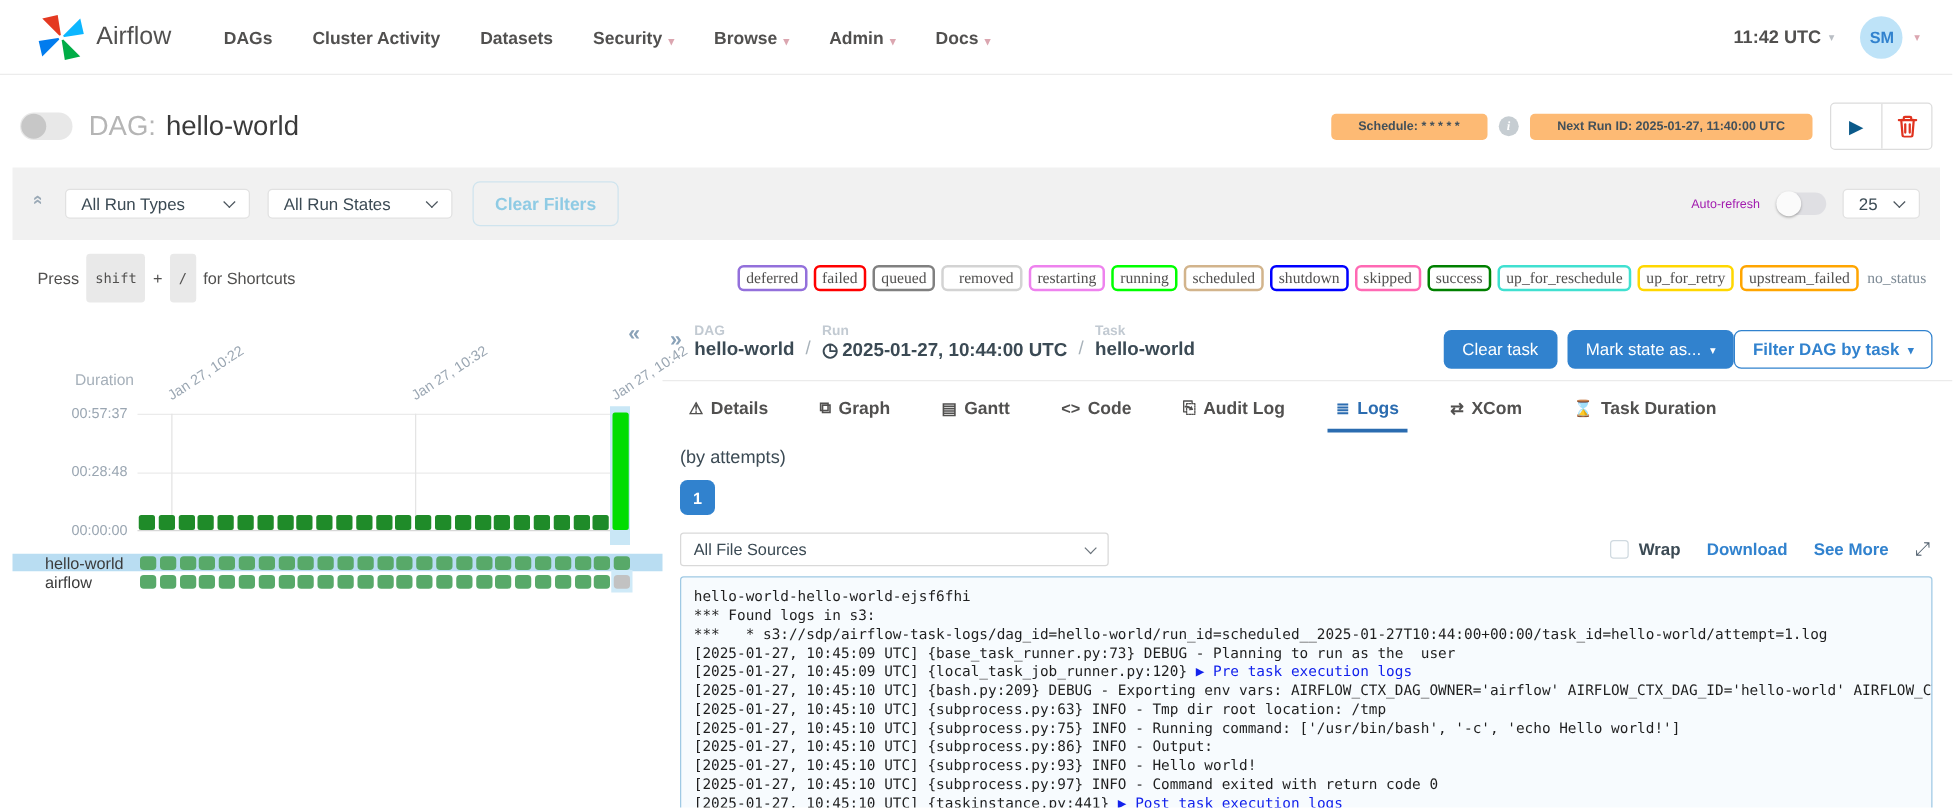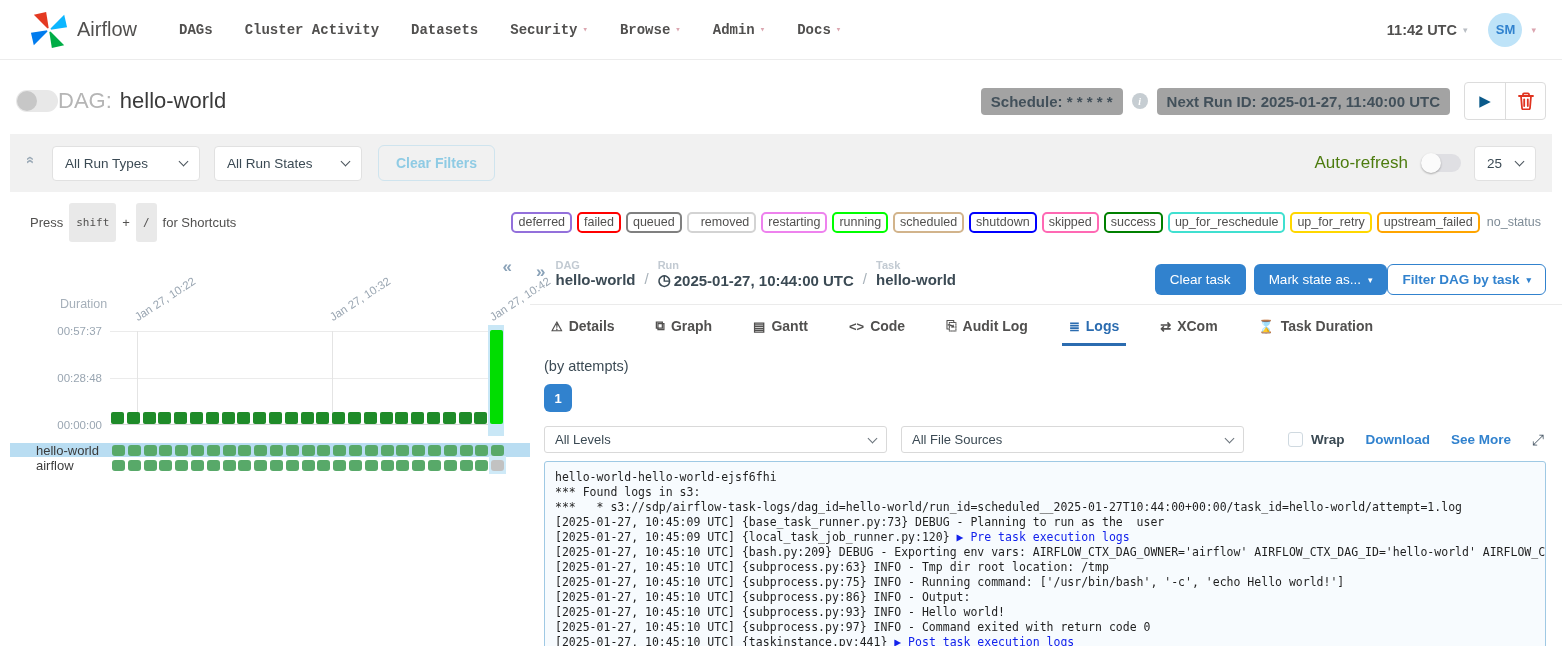--- a/index.html
+++ b/index.html
@@ -6,62 +6,62 @@
   body {
     width: 1562px; height: 646px; overflow: hidden; position: relative;
     background: #fff; color: #51504f;
     font-family: "Liberation Sans", sans-serif;
   }
   
   .navbar { height: 60px; display: flex; align-items: center; padding: 0 26px 0 30px; border-bottom: 1px solid #ececec; }
   .brand { display: flex; align-items: center; gap: 9px; margin-right: 42px; cursor: pointer; }
   .brand-name { font-size: 20px; color: #51504f; }
   .nav-items { display: flex; gap: 32px; align-items: center; }
-  .nav-item { font-weight: bold; font-size: 14px; color: #51504f; cursor: pointer; display: flex; align-items: center; gap: 5px; font-family: Liberation Mono, monospace; }
+  .nav-item { font-weight: bold; font-size: 14px; color: #51504f; cursor: pointer; display: flex; align-items: flex-end; gap: 5px; }
   .nav-caret { color: #dba6b0; font-size: 9px; }
   .nav-right { margin-left: auto; display: flex; align-items: center; gap: 9px; }
   .clockdd { display: flex; align-items: center; gap: 6px; cursor: pointer; }
   .clock-text { font-weight: bold; font-size: 14.5px; color: #51504f; }
   .caret-gray { color: #b9bec4; font-size: 9px; }
   .caret-pink { color: #dba6b0; font-size: 9px; }
   .avatar { width: 34px; height: 34px; border-radius: 50%; background: #bee3f8; color: #3182ce; font-weight: bold; font-size: 13px; display: flex; align-items: center; justify-content: center; margin-left: 12px; }
   
   .dag-row { display: flex; align-items: center; padding: 22px 16px 14px 16px; }
   .toggle-lg { width: 42px; height: 22px; border-radius: 11px; background: #e8e8e8; position: relative; flex: none; }
   .toggle-lg .knob { position: absolute; left: 1px; top: 1px; width: 20px; height: 20px; border-radius: 50%; background: #c7c7c7; }
-  .dag-label { font-size: 22px; color: #b5b5b5; }
+  .dag-label { font-size: 22px; color: #b5b5b5; margin-left: 13px; }
   .dag-title { font-size: 22px; color: #3a3a3a; margin-left: 8px; }
   .dag-right { margin-left: auto; display: flex; align-items: center; gap: 9px; }
-  .pill { background: #a3a3a3; border-radius: 4px; padding: 5px 10px; font-weight: bold; font-size: 15px; color: #42505a; white-space: nowrap; }
+  .pill { background: #fdba74; border-radius: 4px; padding: 5px 22px; font-weight: bold; font-size: 10px; color: #42505a; white-space: nowrap; }
   .info-dot { width: 16px; height: 16px; border-radius: 50%; background: #c6cdd2; color: #fff; font-size: 10px; font-weight: bold; font-style: italic; display: flex; align-items: center; justify-content: center; font-family: "Liberation Serif", serif; }
   .icon-btn-group { display: flex; border: 1px solid #dcdcdc; border-radius: 4px; overflow: hidden; background: #fff; margin-left: 5px; }
   .icon-btn { width: 40px; height: 36px; display: flex; align-items: center; justify-content: center; cursor: pointer; }
   .icon-btn + .icon-btn { border-left: 1px solid #dcdcdc; }
   .play-glyph { color: #0b5a8a; font-size: 15px; }
   
   .filter-bar { margin: 0 10px; background: #f1f1f1; height: 58px; display: flex; align-items: center; padding: 0 16px 0 14px; gap: 14px; }
   .collapse-up { color: #9aa9b6; font-size: 14px; font-weight: bold; transform: rotate(90deg); cursor: pointer; width: 14px; }
   .datetime { background: #fff; border: 1px solid #e1e1e1; border-radius: 4px; height: 34px; display: flex; align-items: center; padding: 0 12px; gap: 8px; font-size: 13.5px; color: #3b4a54; }
   .cal-glyph { color: #5a646c; font-size: 13px; }
-  .fselect { background: #fff; border: 1px solid #e1e1e1; border-radius: 4px; height: 35px; display: flex; align-items: center; justify-content: space-between; padding: 0 12px; font-size: 13.5px; color: #3b4a54; cursor: pointer; }
+  .fselect { background: #fff; border: 1px solid #e1e1e1; border-radius: 4px; height: 24px; display: flex; align-items: center; justify-content: space-between; padding: 0 12px; font-size: 13.5px; color: #3b4a54; cursor: pointer; }
   .chev { width: 7px; height: 7px; border-right: 1.8px solid #4a545c; border-bottom: 1.8px solid #4a545c; transform: rotate(45deg); margin-top: -3px; flex: none; margin-left: 12px; }
   .run-types { width: 148px; }
   .run-states { width: 148px; }
   .clear-filters { border: 1.5px solid #cfe4ee; color: #8fcbe4; font-weight: bold; font-size: 14px; border-radius: 6px; height: 36px; padding: 0 17px; background: transparent; display: flex; align-items: center; cursor: pointer; margin-left: 2px; }
   .filter-right { margin-left: auto; display: flex; align-items: center; gap: 13px; }
-  .autorefresh-label { font-size: 17px; color: #4d7c0f; }
+  .autorefresh-label { font-size: 10px; color: #a21caf; }
   .toggle-sm { width: 40px; height: 18px; border-radius: 9px; background: #dfdfe3; position: relative; flex: none; cursor: pointer; }
   .toggle-sm .knob { position: absolute; left: 0px; top: -1px; width: 20px; height: 20px; border-radius: 50%; background: #fbfbfb; box-shadow: 0 1px 2px rgba(0,0,0,.3); }
   .page-size { width: 62px; }
   
   .meta-row { display: flex; align-items: center; padding: 11px 16px 9px 30px; }
   .shortcut { font-size: 13px; color: #51504f; display: flex; align-items: center; gap: 6px; }
   .kbd { background: #e9e9e9; border-radius: 3px; padding: 13px 7px; font-family: "DejaVu Sans Mono", monospace; font-size: 11px; color: #51504f; }
   .legend { margin-left: auto; display: flex; align-items: center; gap: 5px; }
-  .badge { background: #fff; border: 2px solid #888; border-radius: 5px; padding: 0 5px; font-size: 12.5px; color: #51504f; line-height: 17px; white-space: nowrap; }
+  .badge { background: #fff; border: 2px solid #888; border-radius: 5px; padding: 0 5px; font-size: 12.5px; color: #51504f; line-height: 17px; white-space: nowrap; font-family: Liberation Serif, serif; }
   .badge.nb { border: none; color: #7e8b96; padding-left: 2px; }
   
   .main { display: flex; height: 420px; }
   .grid-pane { width: 530px; flex: none; position: relative; }
   .collapse-left { position: absolute; top: 6px; right: 18px; color: #8aa2b8; font-size: 17px; font-weight: bold; cursor: pointer; }
   .duration-label { position: absolute; left: 60px; top: 46px; font-size: 12.5px; color: #a6b0ba; }
   .ytick { position: absolute; left: 36px; width: 66px; text-align: right; font-size: 11.5px; color: #9aa6b2; }
   .chart { position: absolute; left: 110px; top: 80px; width: 392px; height: 94px; border-bottom: 1px solid #d8d8d8; }
   .gridline-v { position: absolute; top: 0; bottom: 0; width: 1px; background: #e4e4e4; }
   .gridline-h { position: absolute; left: 0; right: 0; height: 1px; background: #ebebeb; }
@@ -422,24 +422,20 @@
           <span class="tab-icon">⌛</span>
           <span>Task Duration</span>
         </div>
       </div>
 
     <div class="logs-section">
       <div class="by-attempts">(by attempts)</div>
       <div class="attempt-chip">1</div>
       <div class="log-controls">
         <div class="log-select">
-          <span>All Levels</span>
-            <span class="chev"></span>
-        </div>
-        <div class="log-select">
           <span>All File Sources</span>
             <span class="chev"></span>
         </div>
         <div class="log-right">
           <div class="wrap-group">
             <span class="checkbox"></span>
             <span class="ctl-label">Wrap</span>
           </div>
           <span class="link">Download</span>
           <span class="link">See More</span>

